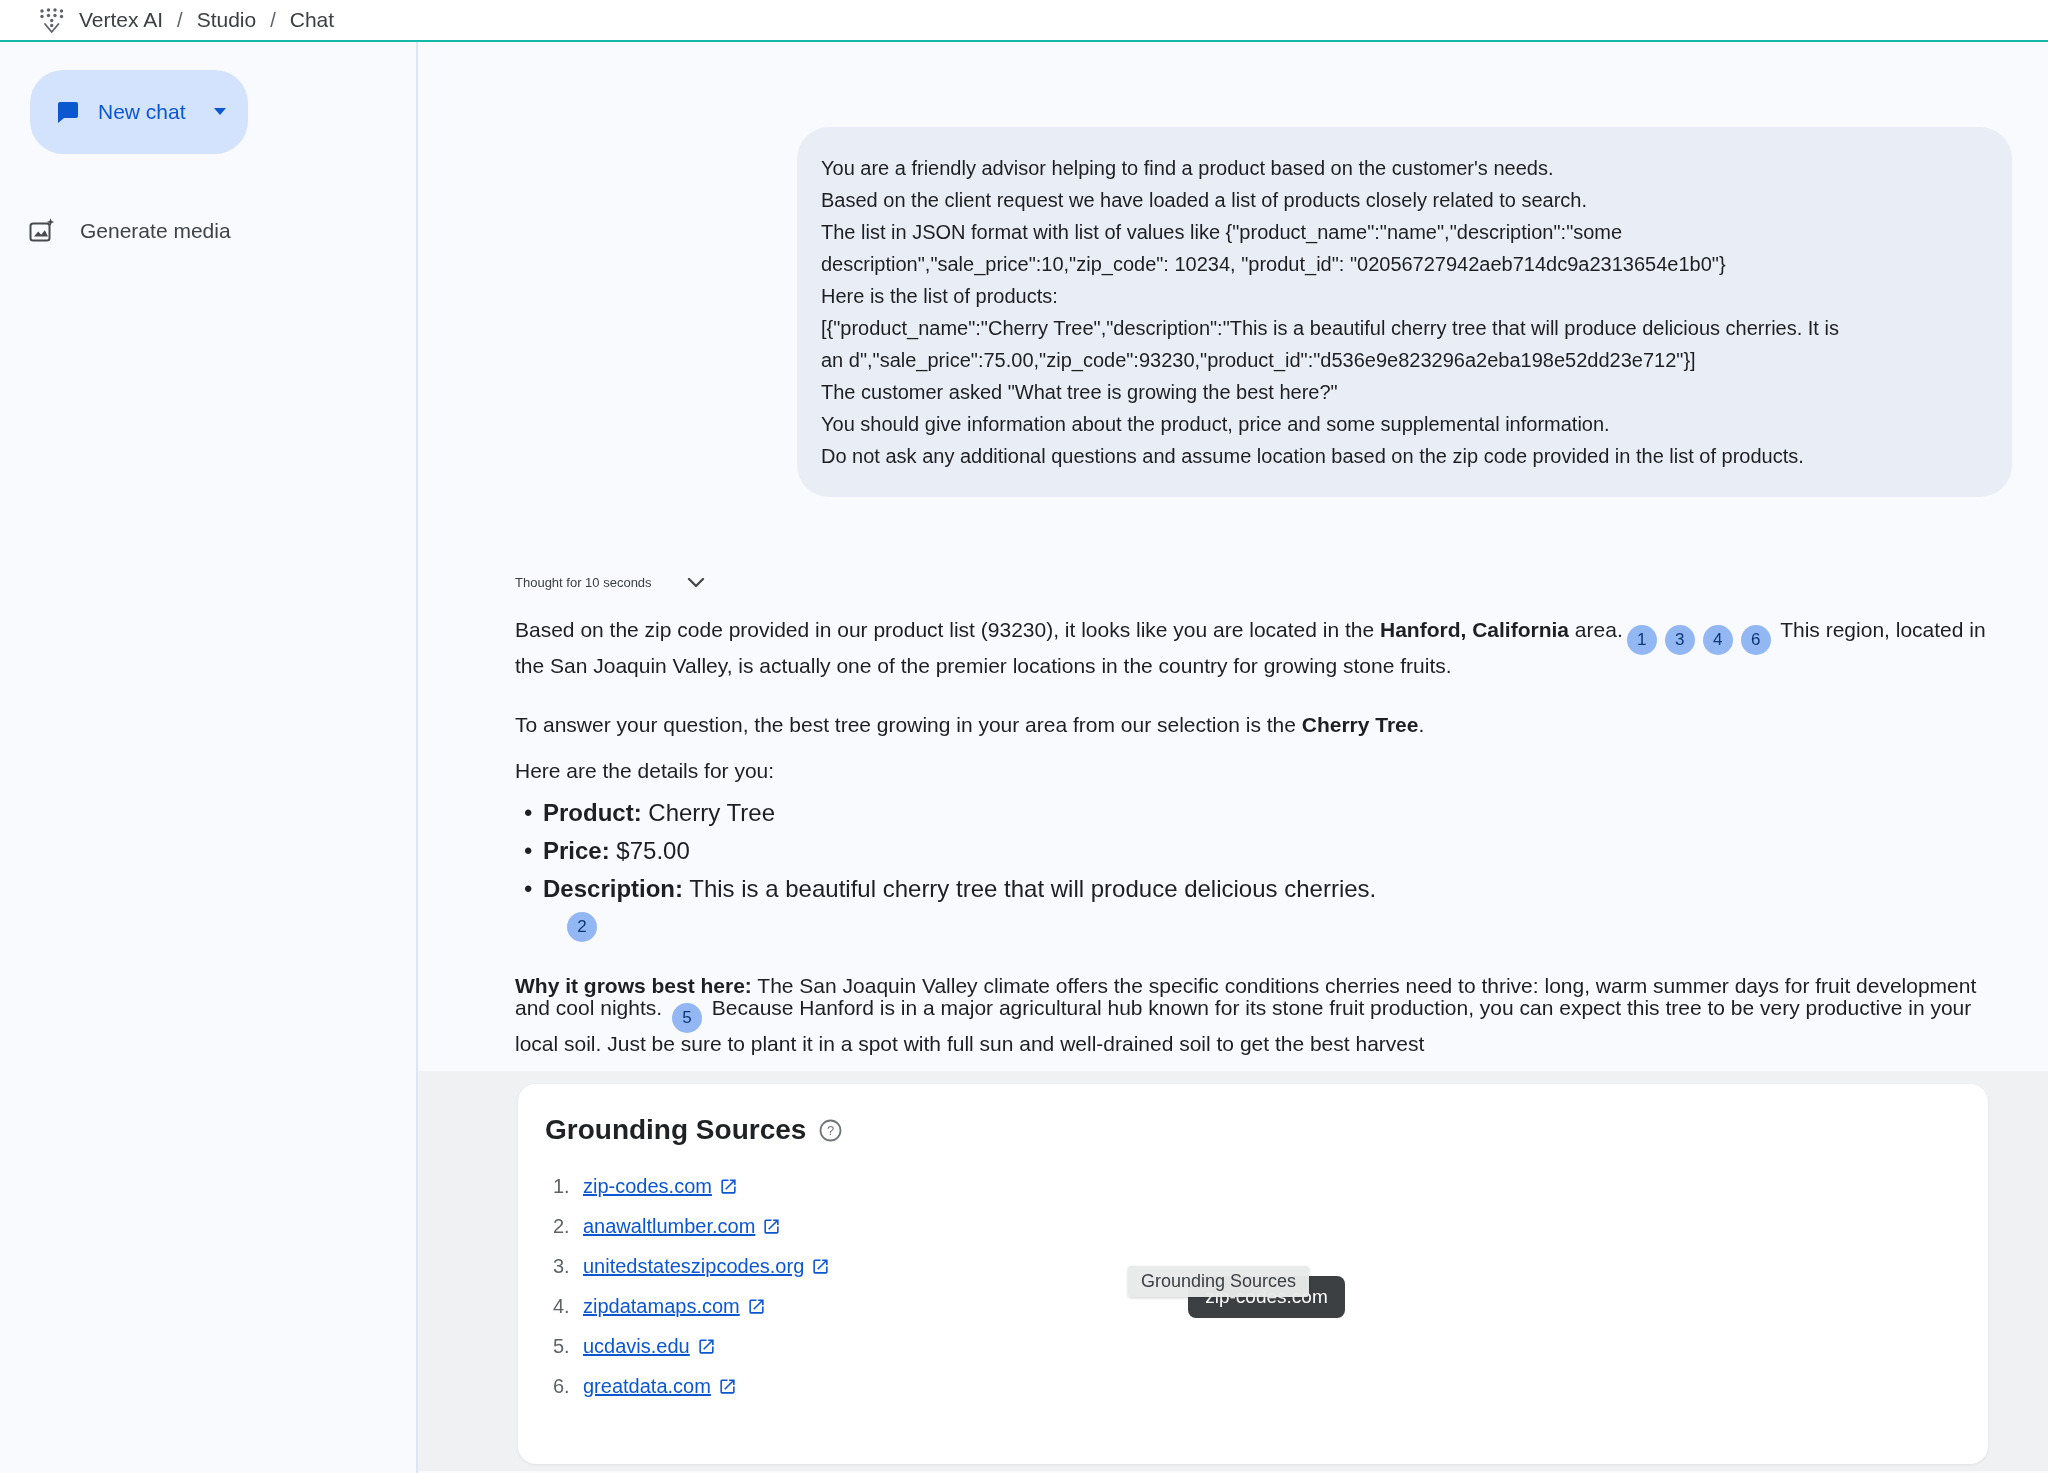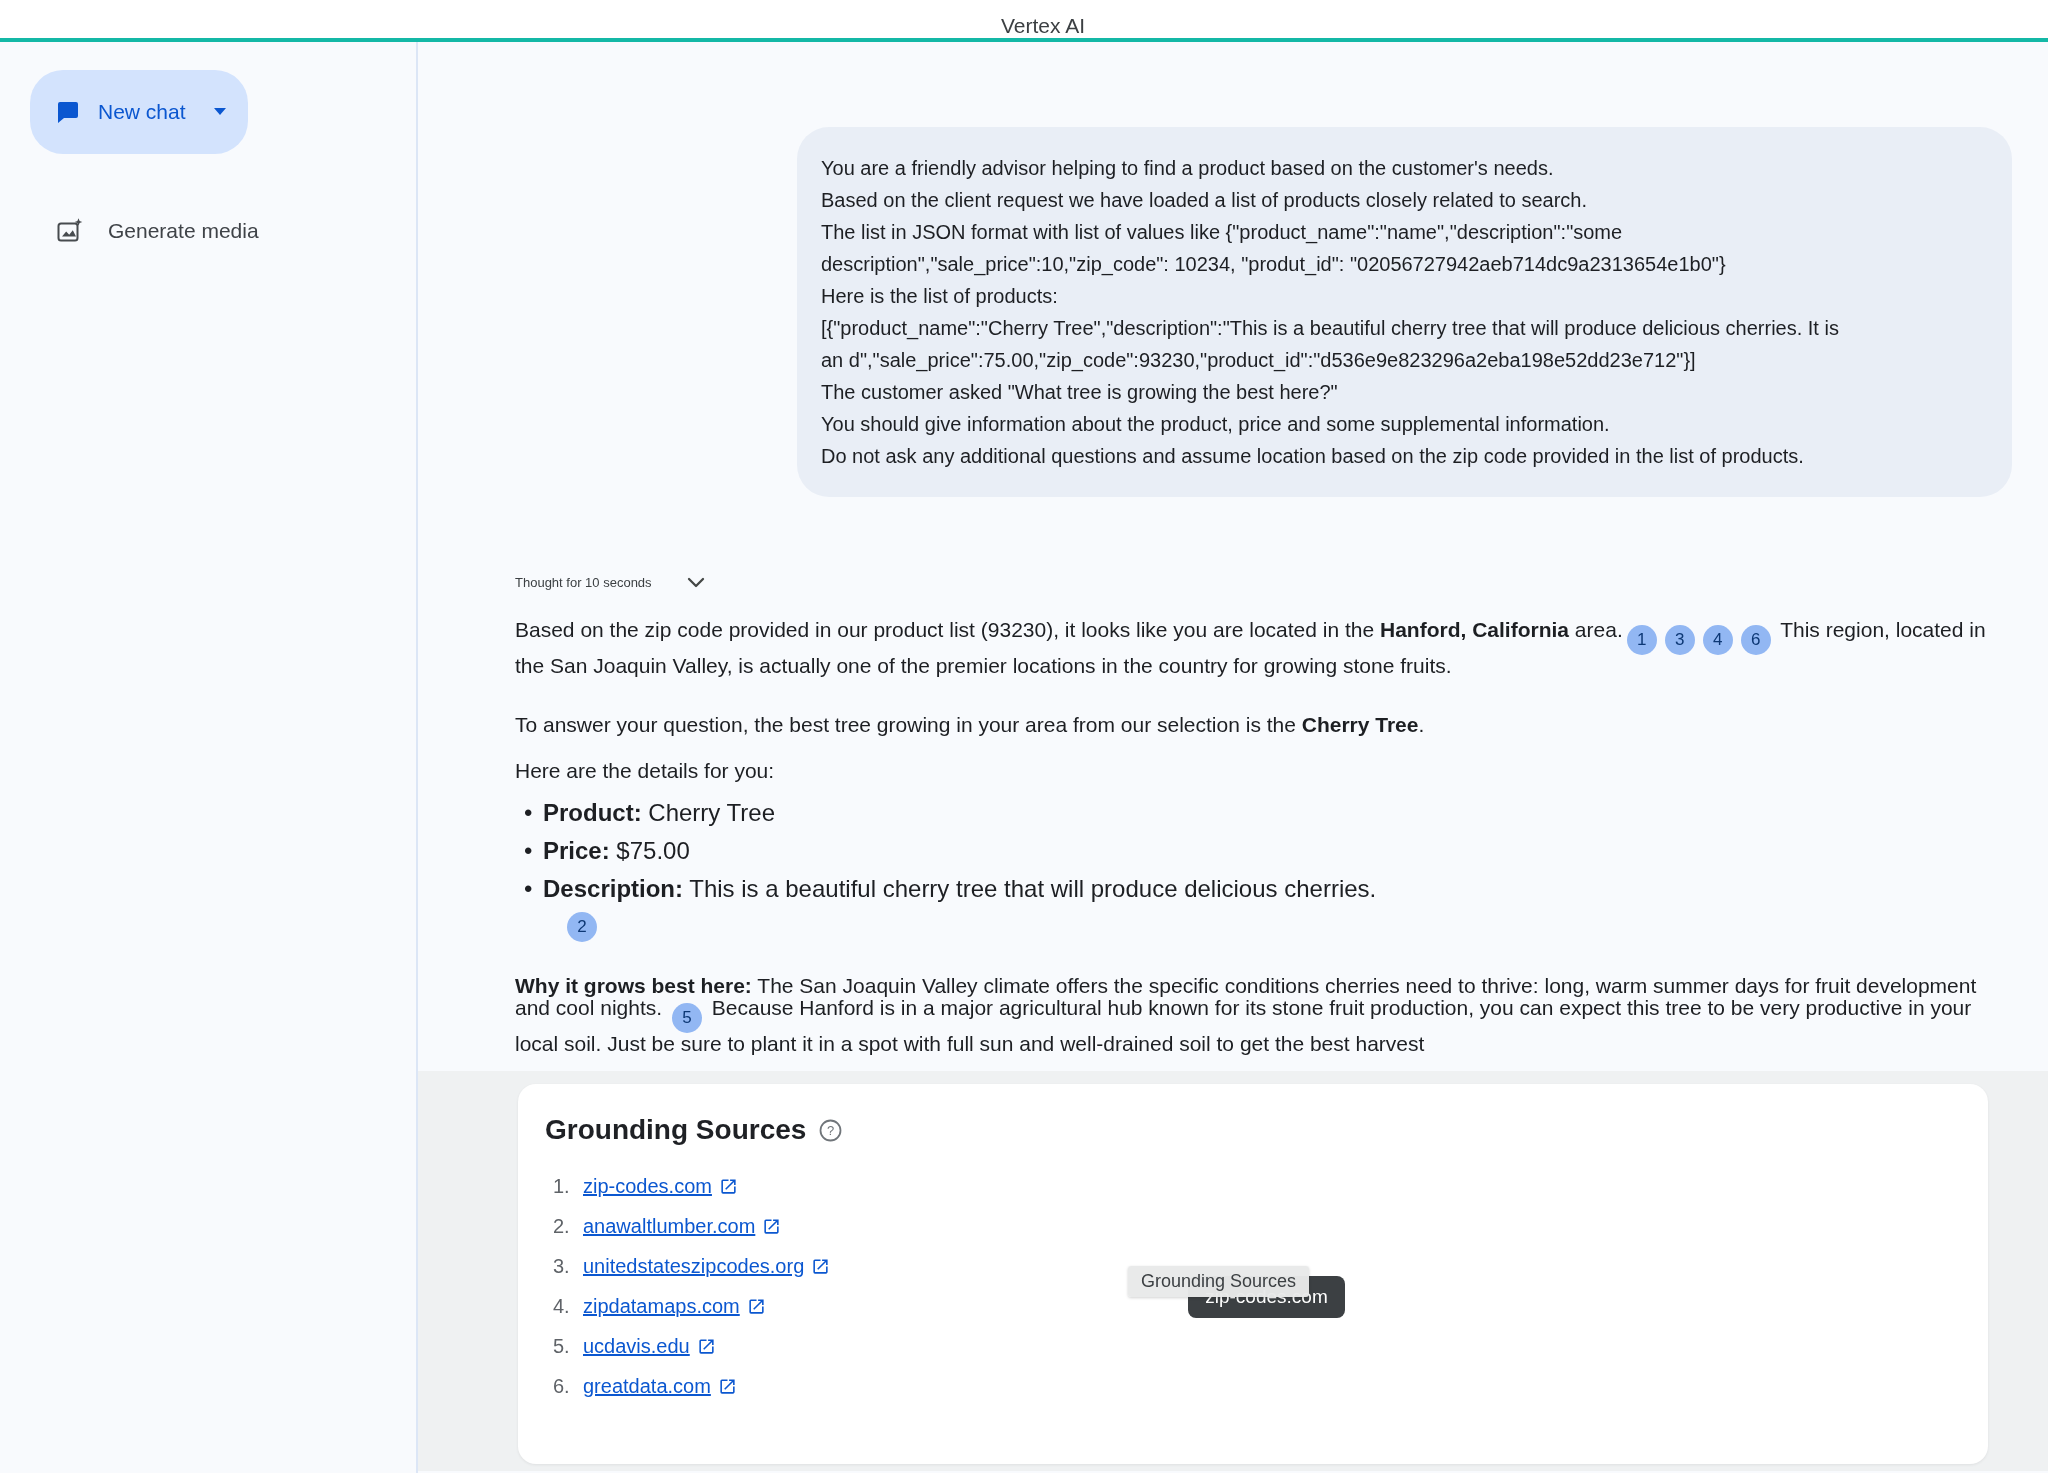--- a/index.html
+++ b/index.html
@@ -7,22 +7,22 @@
   body {
     font-family: "Liberation Sans", sans-serif;
     background: #ffffff;
     color: #1f2125;
     position: relative;
   }
   .b { font-weight: 700; }
 
   
   .topbar {
-    height: 42px; background:#ffffff; border-bottom: 4px solid #14b8a6;
-    display:flex; align-items:center; padding-left: 38px; gap: 14px; flex-direction: column;
+    height: 42px; background:#ffffff; border-bottom: 2px solid #14b8a6;
+    display:flex; align-items:center; padding-left: 38px; gap: 14px;
   }
   .crumb { font-size: 21px; color:#3c4043; text-decoration: none; }
   .crumb-sep { font-size: 20px; color:#5f6368; }
   .logo { width: 27px; height: 27px; display:block; }
 
   
   .workspace { display:flex; height: 1431px; }
   .sidebar {
     width: 418px; background:#f8fafd; border-right: 2px solid #dce6f6;
     flex: none;
@@ -30,21 +30,21 @@
   .new-chat-btn {
     margin: 28px 0 0 30px; width: 218px; height: 84px; border-radius: 33px;
     background:#d3e3fd; border:none; cursor:pointer;
     display:flex; align-items:center; padding: 0 22px 0 26px;
     font-family: inherit;
   }
   .new-chat-btn .nc-label { font-size: 21px; font-weight: 500; color:#0b57d0; margin-left: 18px; }
   .nc-caret { margin-left: auto; }
   .side-item {
     margin-top: 56px; height: 42px; display:flex; align-items:center;
-    padding-left: 56px; cursor:pointer;
+    padding-left: 28px; cursor:pointer;
   }
   .side-item .si-label { font-size: 21px; color:#3f4348; margin-left: 24px; }
 
   
   .main { flex: 1; background:#f8fafd; position: relative; overflow: hidden; }
 
   .sys-bubble {
     margin: 85px 36px 0 379px; width: 1215px;
     background:#e9eef6; border-radius: 32px;
     padding: 25px 22px 25px 24px;

